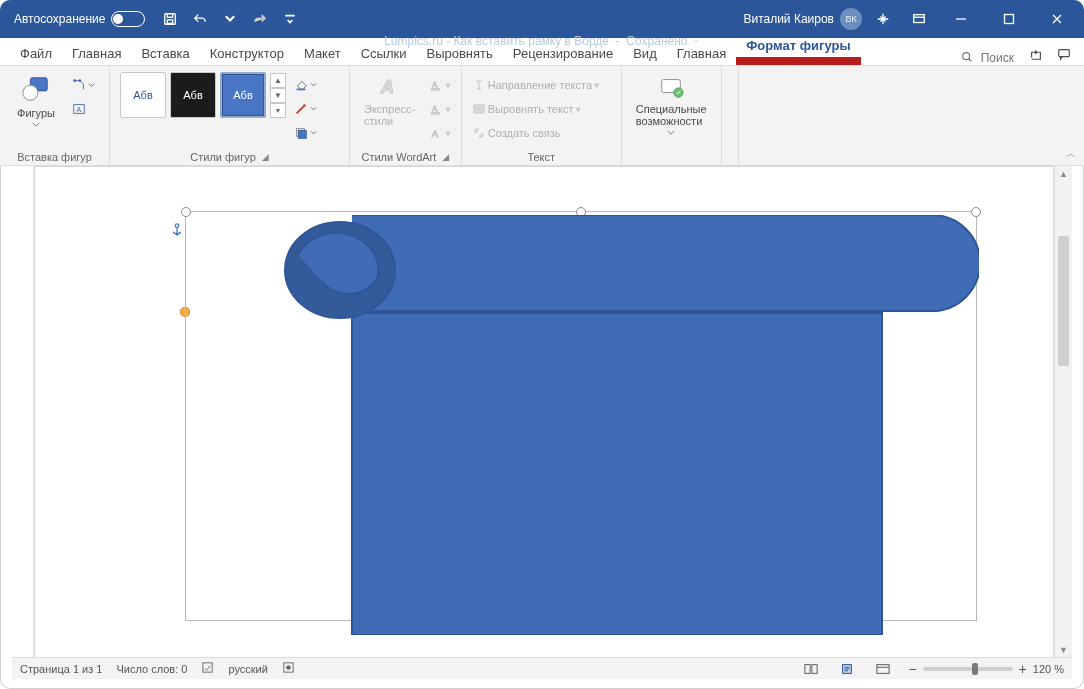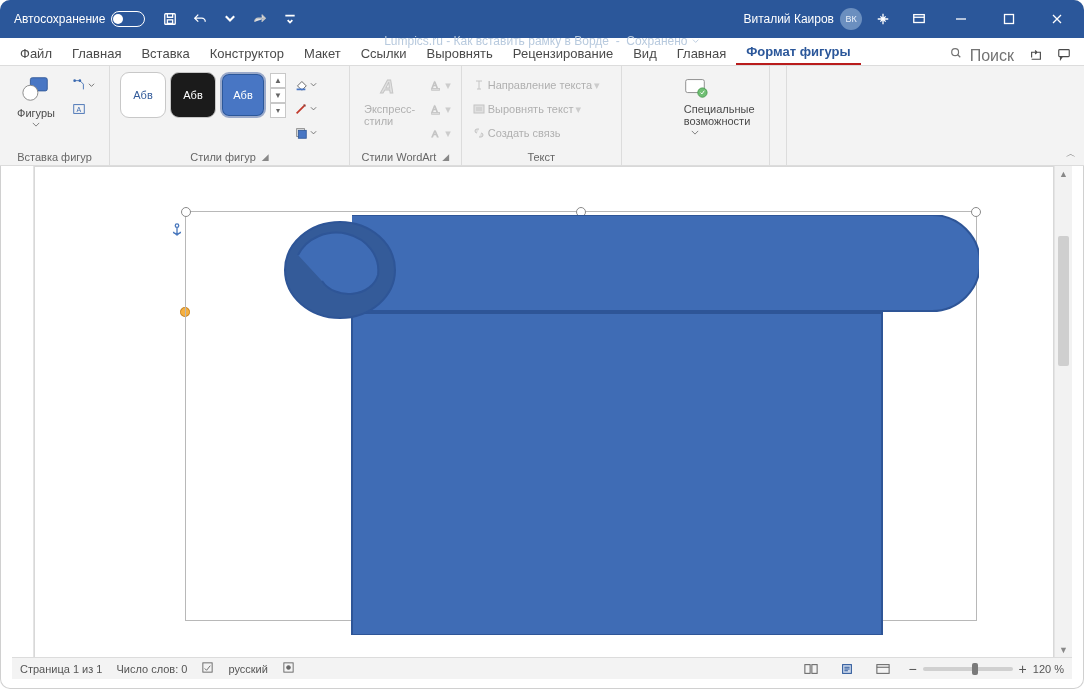--- a/index.html
+++ b/index.html
@@ -16,35 +16,35 @@
   .doc-title .saved { color:#b8cade; }
   .right-cluster { margin-left: auto; display: flex; align-items: center; gap: 6px; }
   .user-name { font-size: 12px; }
   .avatar { width: 22px; height: 22px; border-radius: 50%; background: #6b8fbf; color: #e8effa; font-size: 9px; display: flex; align-items: center; justify-content: center; }
   .win-btn { width: 42px; height: 30px; display: flex; align-items: center; justify-content: center; }
   .win-btn svg { width: 12px; height: 12px; stroke: #fff; fill: none; stroke-width: 1.3; }
 
   
   .tabs { height: 28px; background: #fff; border-bottom: 1px solid #dcdcdc; display: flex; align-items: flex-end; padding: 0 6px 0 10px; font-size: 13px; color: #4a4a4a; }
   .tab { padding: 5px 10px 4px; cursor: default; }
-  .tab.active { color: #2b579a; border-bottom: 2px solid #b91c1c; font-weight: 600; }
+  .tab.active { color: #2b579a; border-bottom: 8px solid #b91c1c; font-weight: 600; }
   .tabs .spacer { flex: 1; }
-  .tabs .search { display:flex; align-items:flex-start; gap:8px; color:#737373; font-size:16px; padding:0 8px;}
+  .tabs .search { display:flex; align-items:flex-start; gap:8px; color:#737373; font-size:12px; padding:0 8px;}
   .tabs .tool-icon { width:28px; height:22px; display:flex; align-items:center; justify-content:center; border:1px solid transparent; }
   .tabs .tool-icon svg{width:14px;height:14px;stroke:#4a4a4a;fill:none;stroke-width:1.3;}
 
   
   .ribbon { height: 100px; background: #f3f3f3; border-bottom: 1px solid #dcdcdc; display: flex; font-size: 11px; color: #4a4a4a; position:relative;}
   .group { border-right: 1px solid #dcdcdc; padding: 4px 8px 2px; display: flex; flex-direction: column; }
   .group-body { flex: 1; display:flex; align-items:flex-start; }
   .group-label { text-align: center; font-size: 11px; color: #666; padding-top: 2px; display:flex; justify-content:center; align-items:center; gap:6px;}
   .group-label .launcher { font-size:9px; color:#888;}
   .big-btn { display:flex; flex-direction:column; align-items:center; justify-content:center; padding:4px 6px; gap:3px; min-width:56px;}
   .big-btn .lbl { font-size:11px; line-height:12px; text-align:left;}
-  .style-box { width:46px; height:46px; border:1px solid #c8c8c8; background:#fff; display:flex; align-items:center; justify-content:center; font-size:11px; color:#335b9a; margin:2px; border-radius:9px;}
+  .style-box { width:46px; height:46px; border:1px solid #c8c8c8; background:#fff; display:flex; align-items:center; justify-content:center; font-size:11px; color:#335b9a; margin:2px; border-radius:2px;}
   .style-box.dark{background:#1b1b1b;color:#fff;}
   .style-box.blue{background:#4876c4;color:#fff;border:2px solid #9aa9c9; box-shadow:0 0 0 1px #2b579a inset;}
   .gallery { display:flex; align-items:center; }
   .gal-ctrl { width:16px; display:flex; flex-direction:column; margin-left:2px;}
   .gal-ctrl span{height:15px;border:1px solid #c8c8c8;background:#fff;display:flex;align-items:center;justify-content:center;font-size:8px;color:#666;}
   .small-stack { display:flex; flex-direction:column; gap:2px; margin-left:6px; padding-top:4px;}
   .small-btn { display:flex; align-items:center; gap:2px; padding:1px 2px; height:22px;}
   .small-btn svg{width:14px;height:14px;}
   .disabled{color:#b0b0b0;}
   .disabled svg *{stroke:#c4c4c4!important;fill:#e0e0e0!important;}
@@ -341,21 +341,21 @@
   </div>
 
   <div class="group">
     <div class="group-body">
       <div class="big-btn">
         <svg viewBox="0 0 28 28" style="width:26px;height:26px;">
             <rect x="4" y="6" width="20" height="14" rx="2" fill="#fff" stroke="#888"></rect>
             <circle cx="22" cy="20" r="5" fill="#6fbf73" stroke="#4a9a50"></circle>
             <path d="M20 20l1.5 1.5L24 18" stroke="#fff" fill="none"></path>
           </svg>
-        <span class="lbl" style="white-space:pre-line;margin-left:48px;">Специальные
+        <span class="lbl" style="white-space:pre-line;">Специальные
 возможности</span>
         <svg viewBox="0 0 10 6" style="width:8px;height:5px;stroke:#666;fill:none;">
             <path d="M1 1l4 4 4-4"></path>
           </svg>
       </div>
     </div>
     <div class="group-label"></div>
   </div>
 
   <div class="group">

